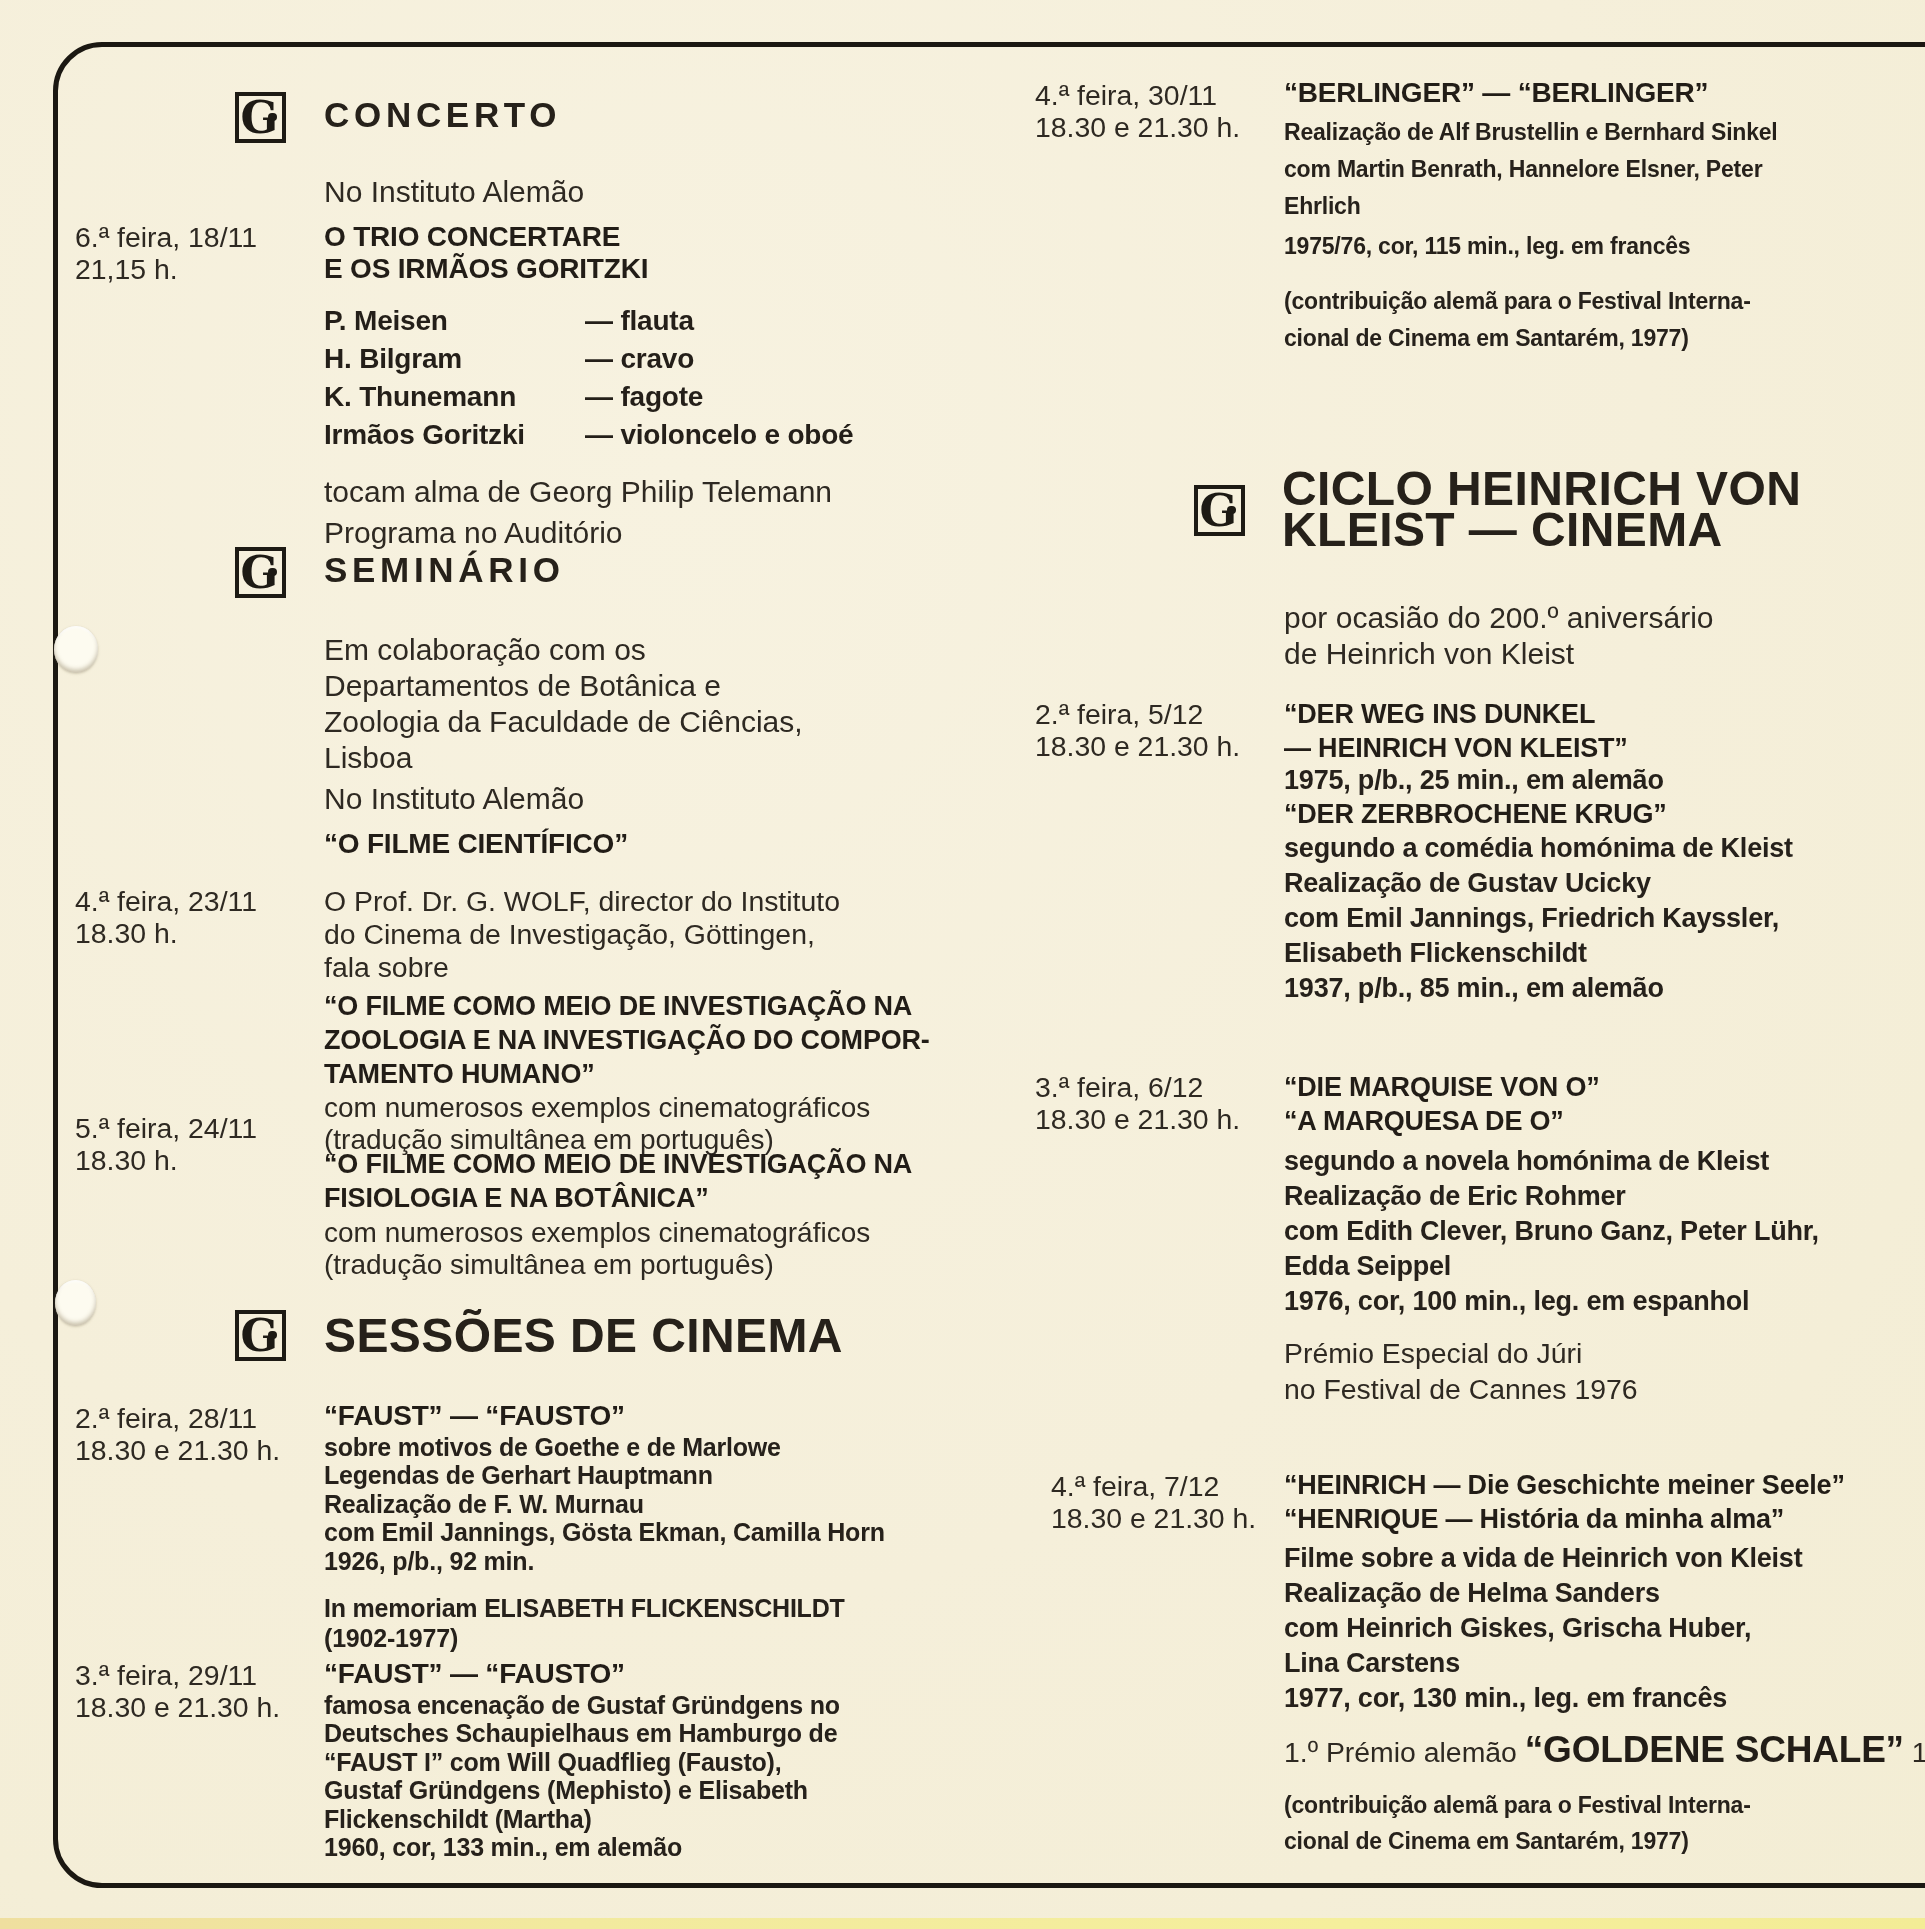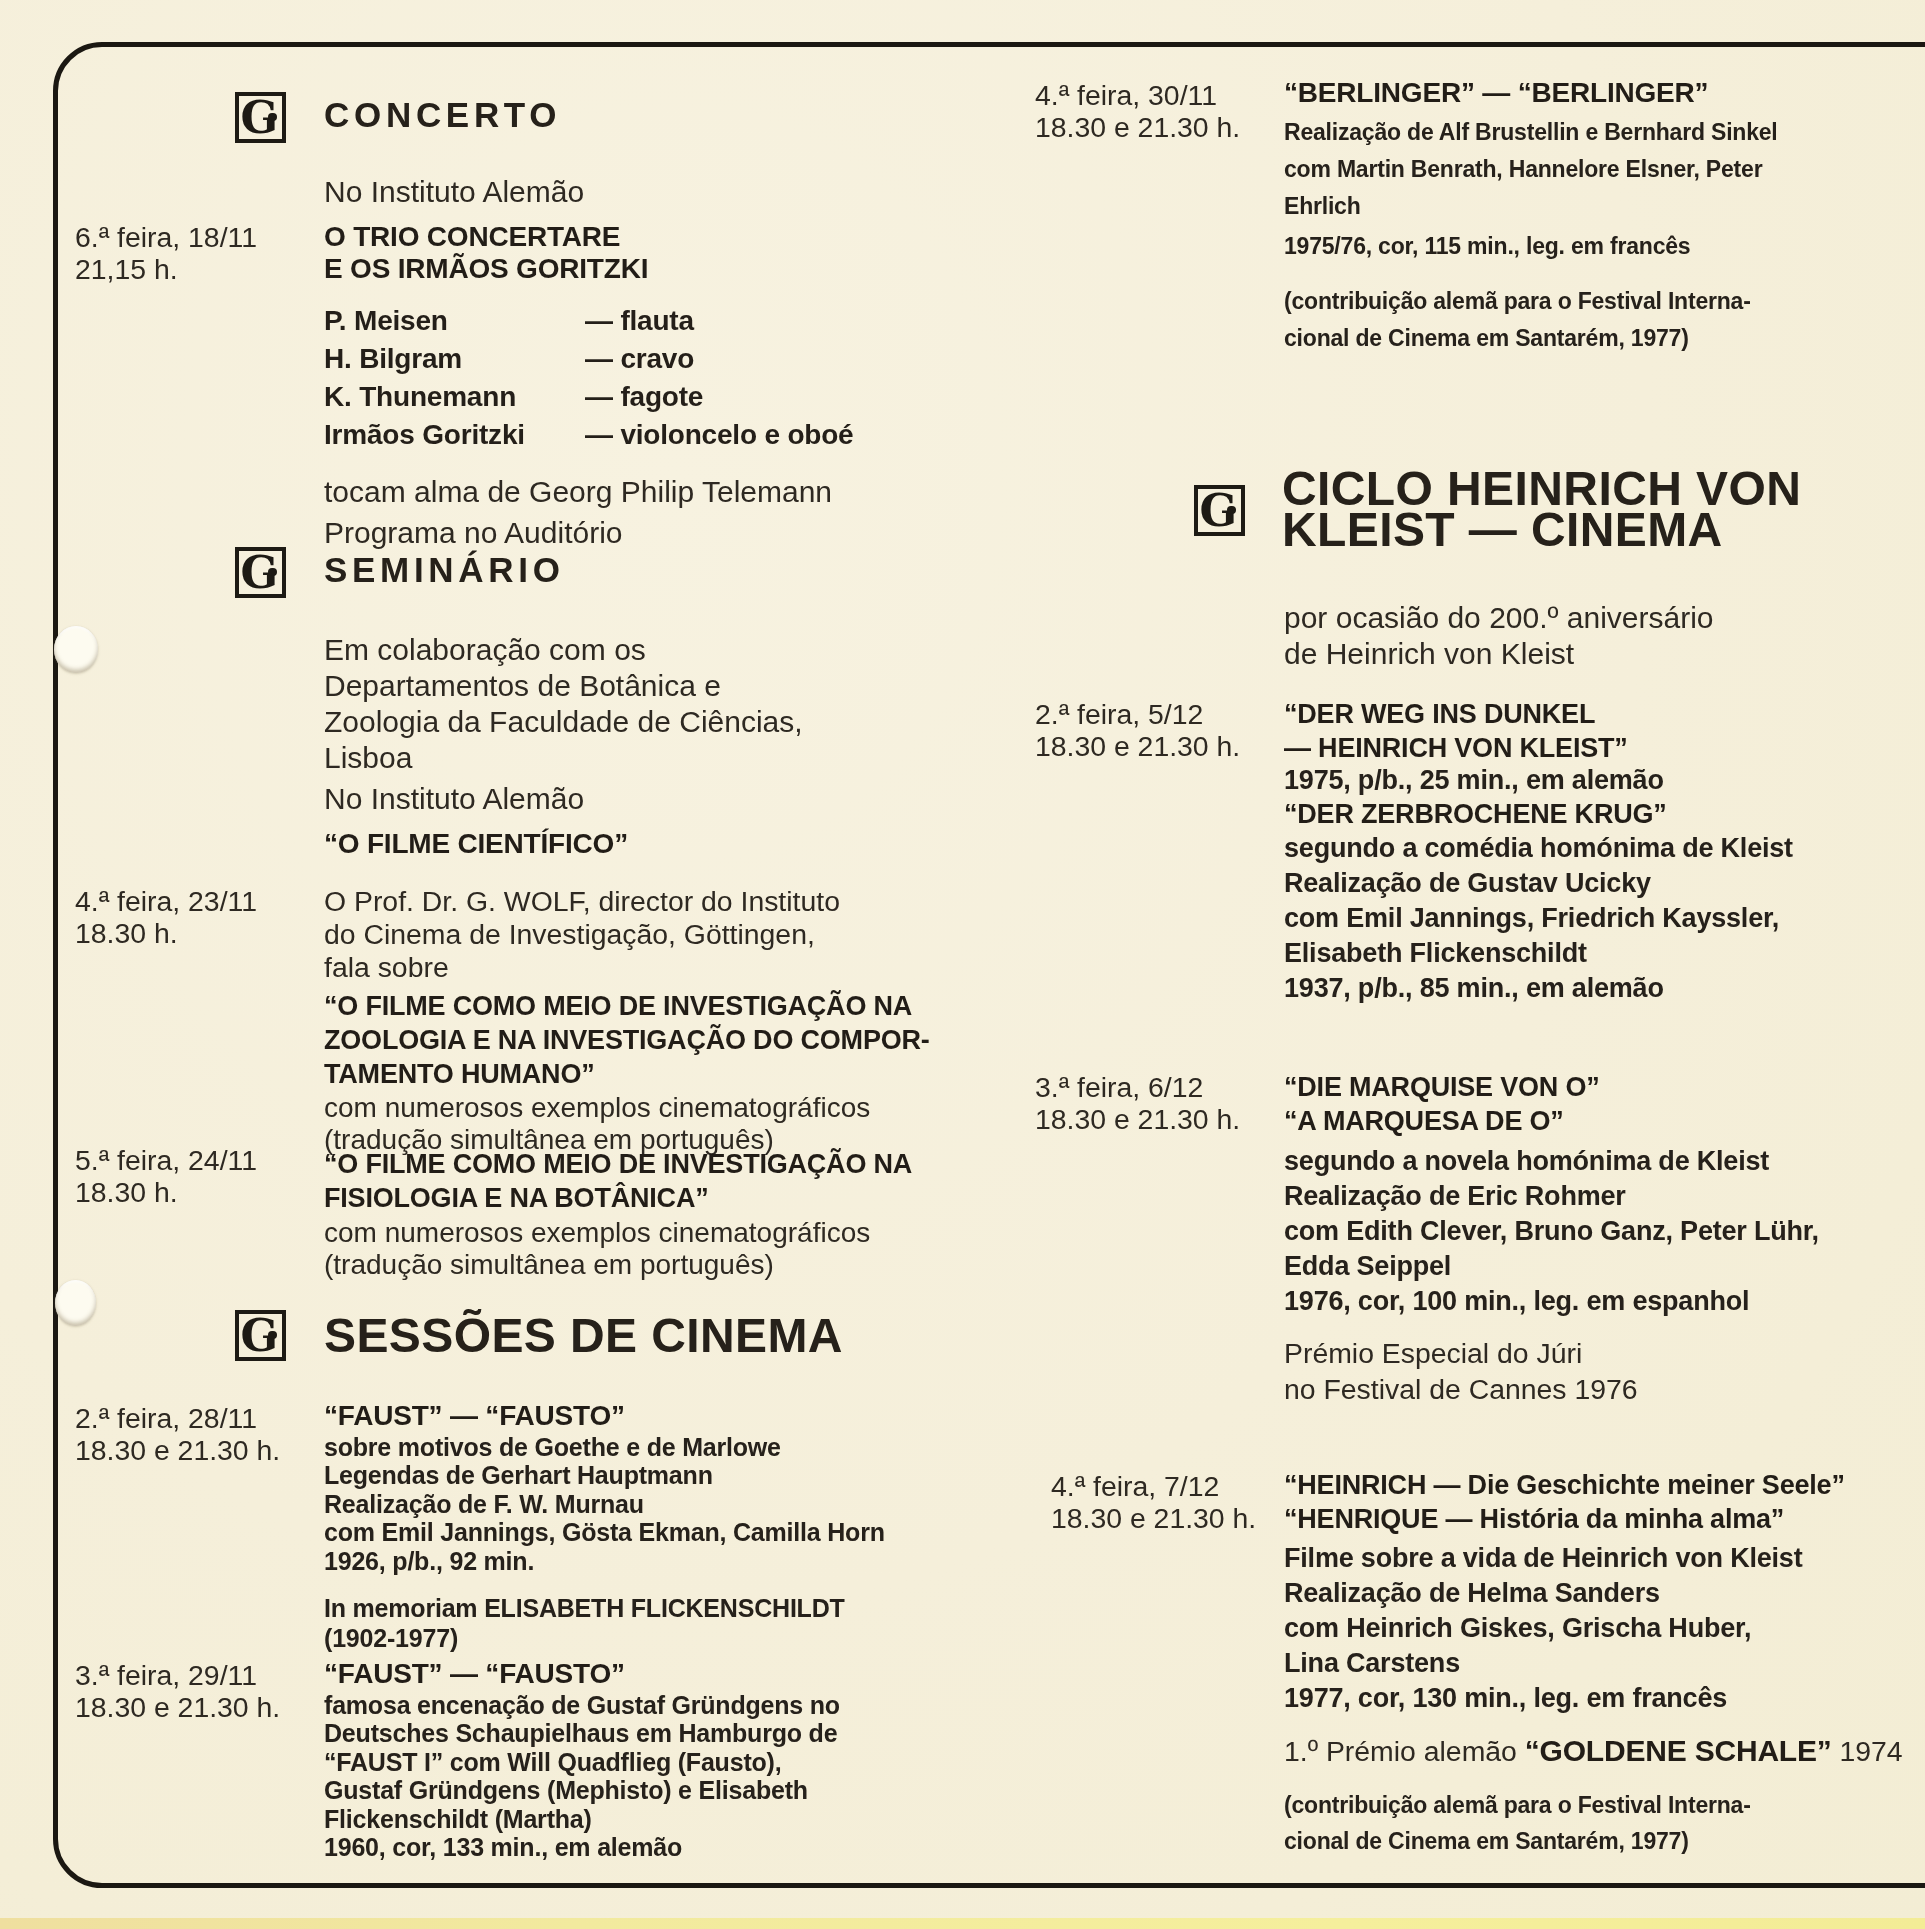--- a/index.html
+++ b/index.html
@@ -116,21 +116,21 @@
   <div class="abs caps-b" style="left:324px;top:989px;">
     <div>“O FILME COMO MEIO DE INVESTIGAÇÃO NA</div>
     <div>ZOOLOGIA E NA INVESTIGAÇÃO DO COMPOR-</div>
     <div>TAMENTO HUMANO”</div>
   </div>
   <div class="abs body-r41" style="left:324px;top:1092px;">
     <div>com numerosos exemplos cinematográficos</div>
     <div>(tradução simultânea em português)</div>
   </div>
 
-  <div class="abs date" style="left:75px;top:1144px;">
+  <div class="abs date" style="left:75px;top:1112px;">
     <div>5.ª feira, 24/11</div>
     <div>18.30 h.</div>
   </div>
   <div class="abs caps-b" style="left:324px;top:1147px;">
     <div>“O FILME COMO MEIO DE INVESTIGAÇÃO NA</div>
     <div>FISIOLOGIA E NA BOTÂNICA”</div>
   </div>
   <div class="abs body-r41" style="left:324px;top:1217px;">
     <div>com numerosos exemplos cinematográficos</div>
     <div>(tradução simultânea em português)</div>
@@ -250,21 +250,21 @@
   </div>
   <div class="abs det-br44" style="left:1284px;top:1541px;">
     <div>Filme sobre a vida de Heinrich von Kleist</div>
     <div>Realização de Helma Sanders</div>
     <div>com Heinrich Giskes, Grischa Huber,</div>
     <div>Lina Carstens</div>
     <div>1977, cor, 130 min., leg. em francês</div>
   </div>
   <div class="abs award-r" style="left:1284px;top:1733px;">
     <span>1.º Prémio alemão</span>
-    <span class="caps-b" style="font-size:30px;margin-top:12px;">“GOLDENE SCHALE”</span>
+    <span class="caps-b" style="font-size:37px;margin-top:12px;">“GOLDENE SCHALE”</span>
     <span>1974</span>
   </div>
   <div class="abs det-br" style="left:1284px;top:1787px;line-height:36px;">
     <div>(contribuição alemã para o Festival Interna-</div>
     <div>cional de Cinema em Santarém, 1977)</div>
   </div>
 </div>
 
 
 </body></html>

